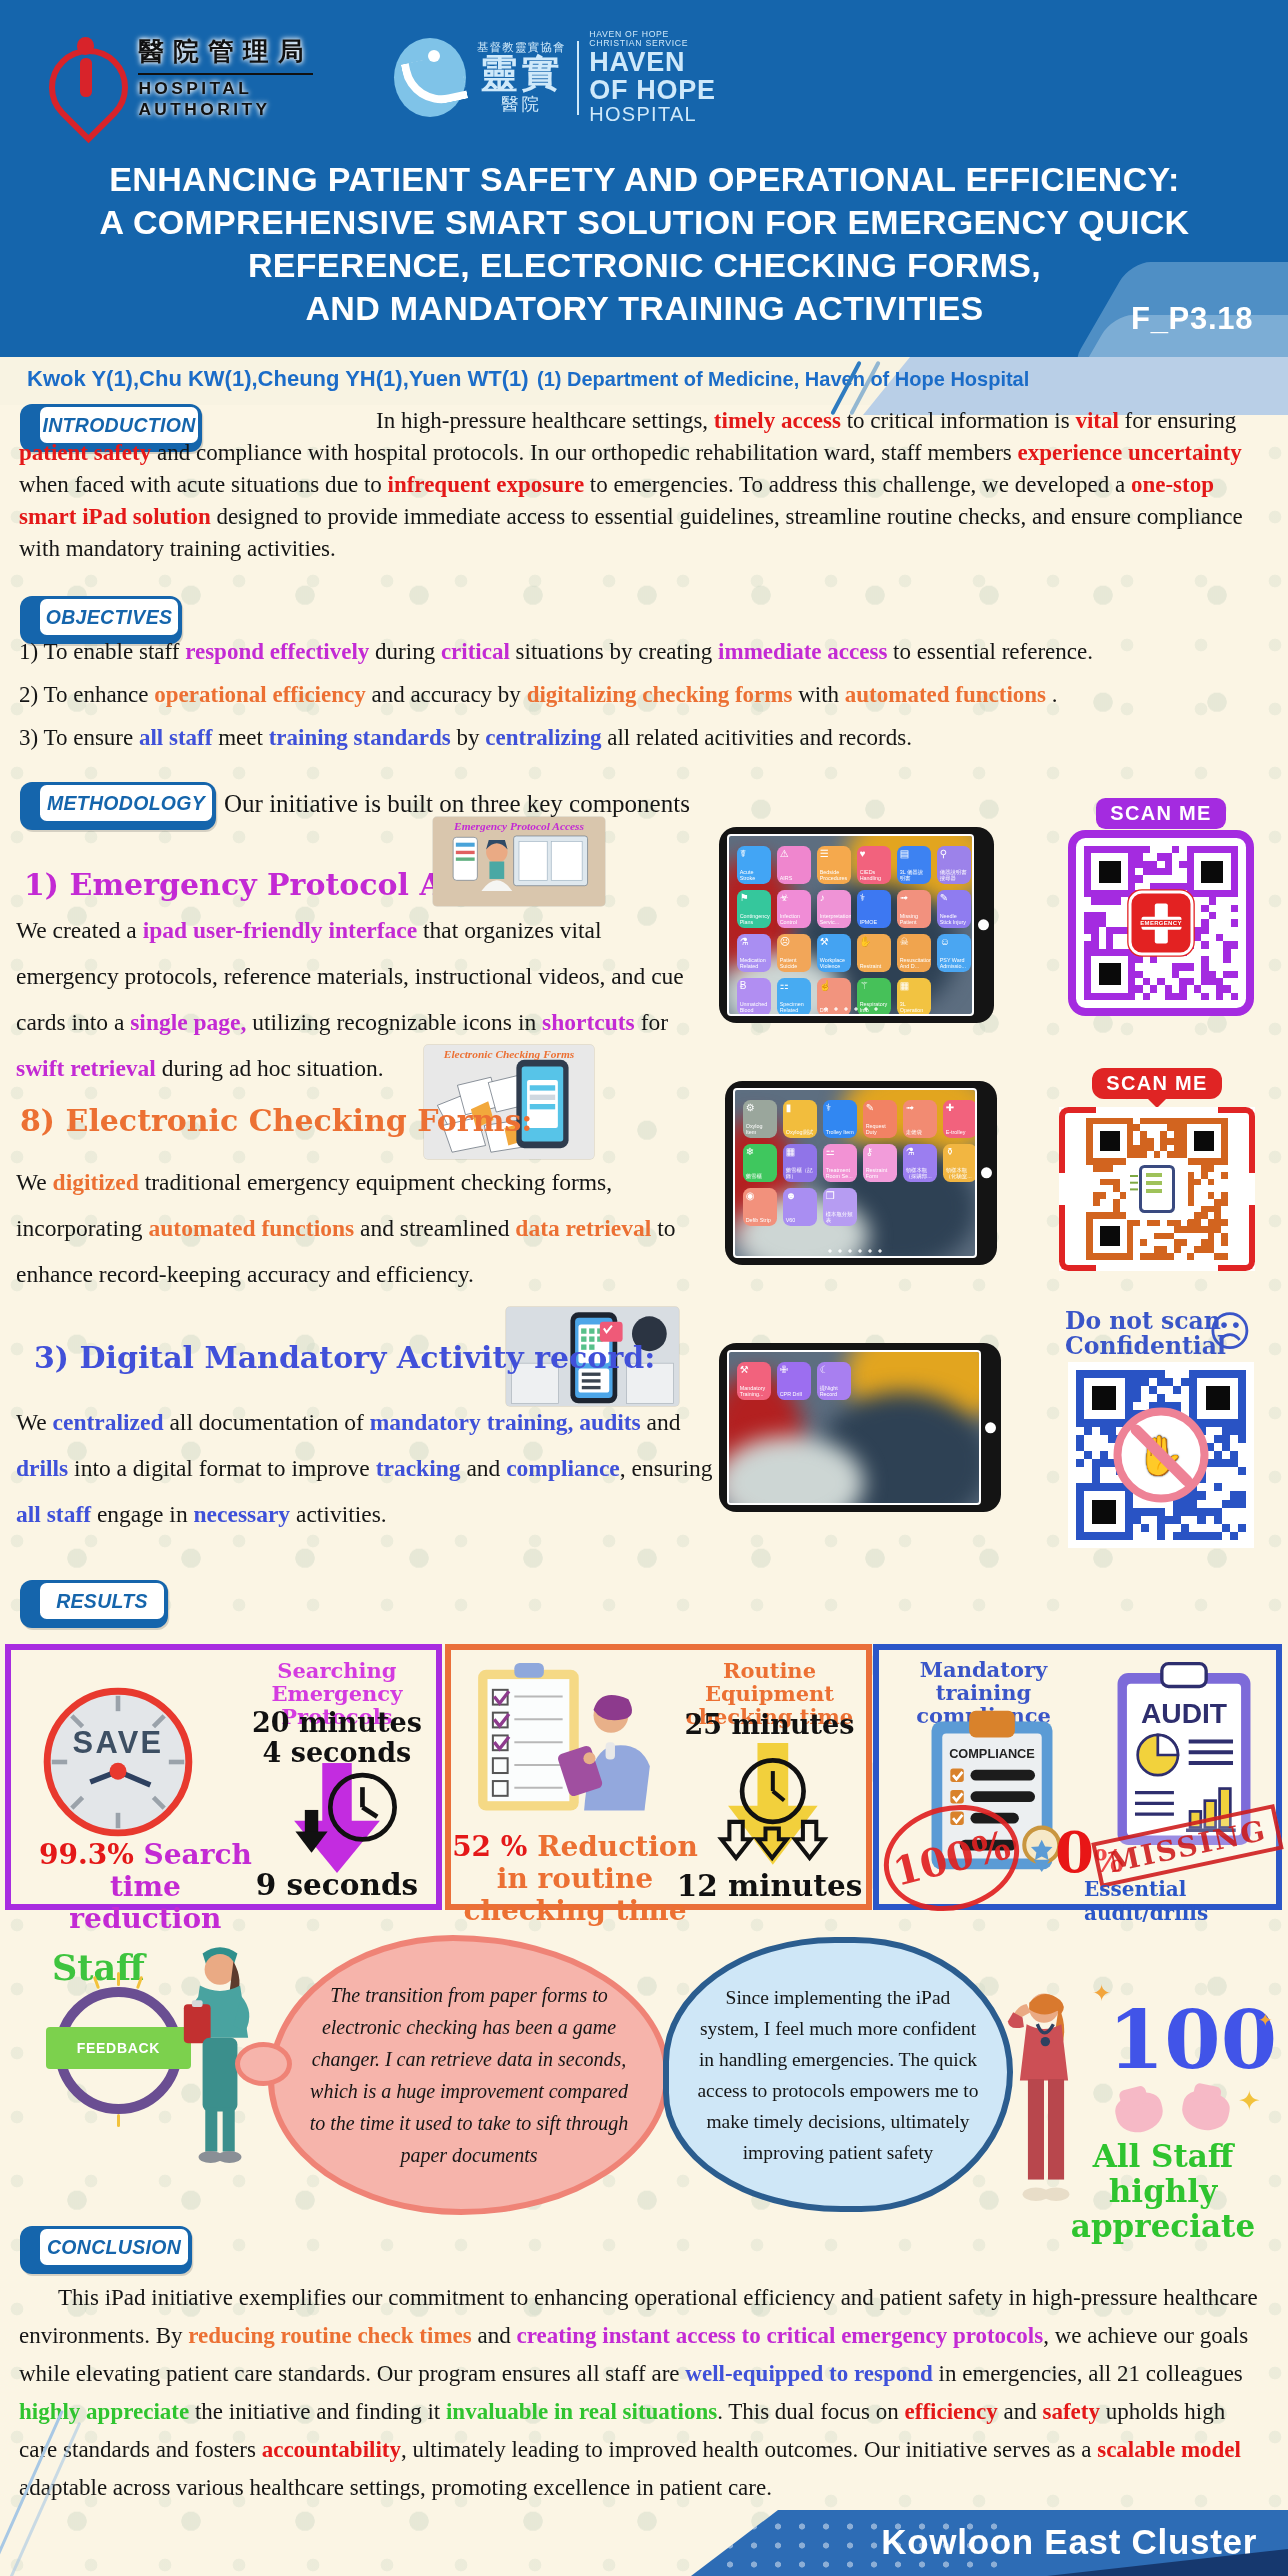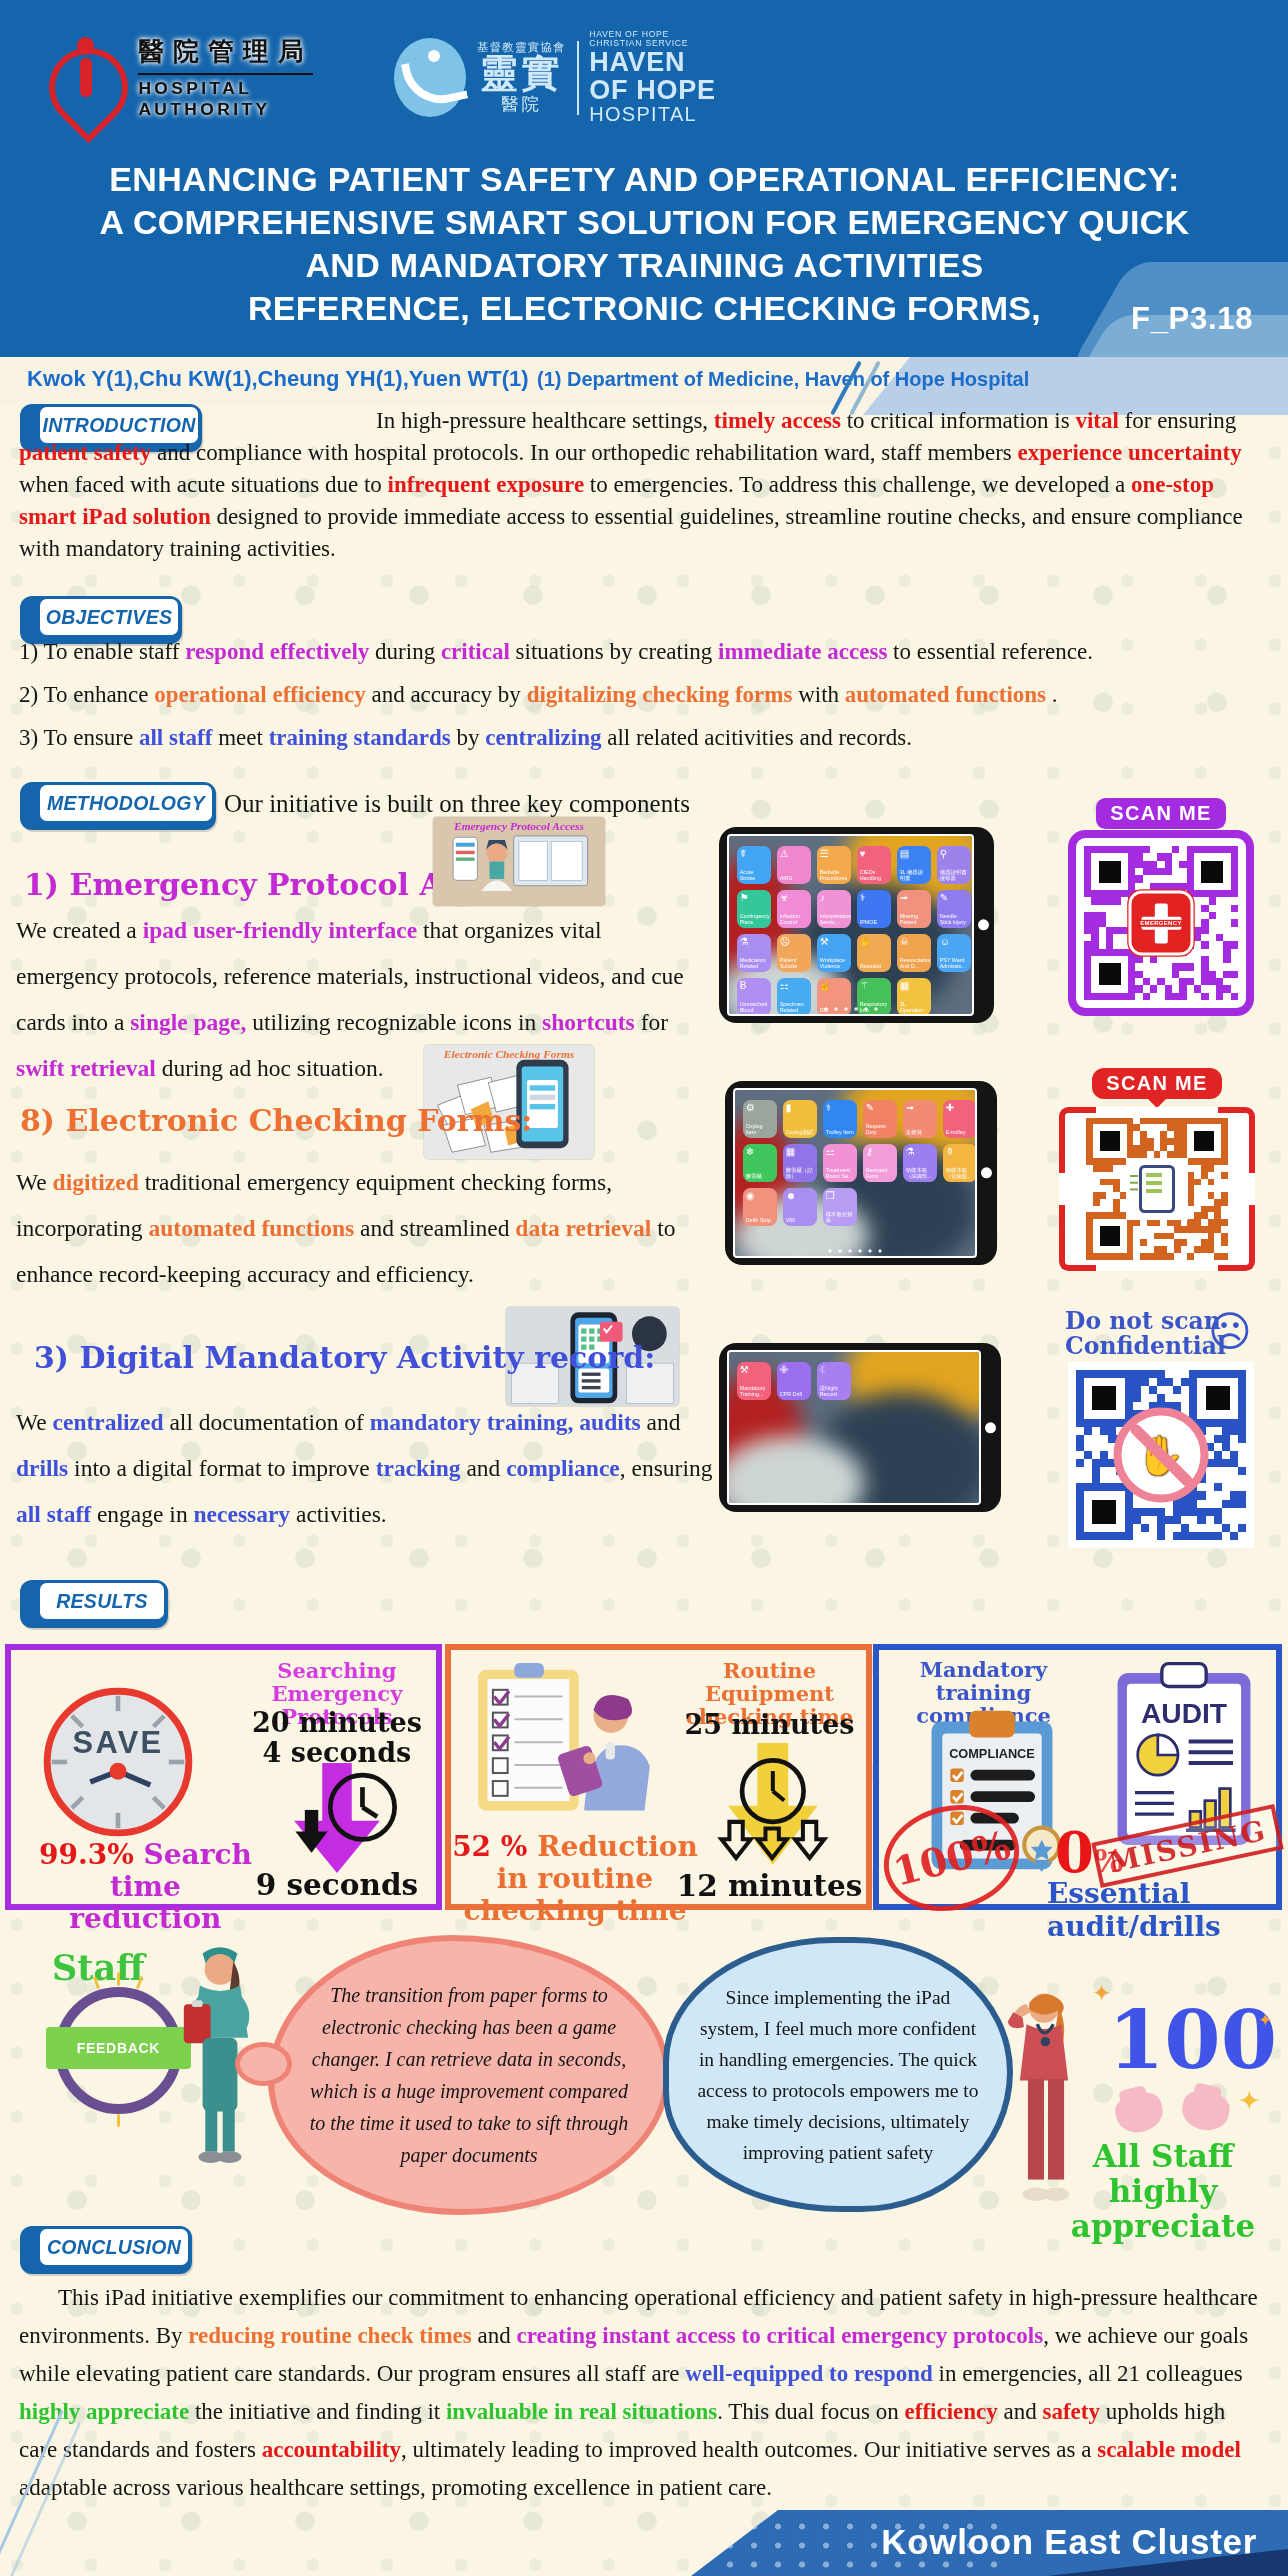--- a/index.html
+++ b/index.html
@@ -113,21 +113,21 @@
   .rb1{border:6px solid #a82ce0;}
   .rb2{border:6px solid #ea6f3a;}
   .rb3{border:6px solid #2b56c8;}
   .r-title{position:absolute;text-align:center;font-family:"DejaVu Serif",serif;font-weight:bold;font-size:21px;line-height:23px;white-space:pre-line;}
   .r-num{position:absolute;text-align:center;font-family:"DejaVu Serif",serif;font-weight:bold;color:#111;font-size:27px;line-height:29.5px;white-space:pre-line;}
   .r-stat{position:absolute;text-align:center;font-family:"DejaVu Serif",serif;font-weight:bold;font-size:28px;line-height:32px;}
   .stamp100{position:absolute;width:127px;height:94px;border:5.4px solid #e02222;border-radius:50%;transform:rotate(-14deg);display:flex;align-items:center;justify-content:center;color:#e02222;font-family:"DejaVu Serif",serif;font-weight:bold;font-size:39px;opacity:.92;}
   .zero{position:absolute;color:#e81616;font-family:"DejaVu Serif",serif;font-weight:bold;font-size:56px;}
   .zero small{font-size:31px;}
   .missing{position:absolute;border:4px solid #cf1f1f;color:#cf1f1f;font-family:"DejaVu Serif",serif;font-weight:bold;font-size:28px;letter-spacing:2px;padding:2.7px 9.4px;transform:rotate(-12deg);opacity:.9;background:rgba(255,255,255,.25);}
-  .r-cap{position:absolute;color:#2b56c8;font-family:"DejaVu Serif",serif;font-weight:bold;font-size:28px;}
+  .r-cap{position:absolute;color:#2b56c8;font-family:"DejaVu Serif",serif;font-weight:bold;font-size:20px;margin-left:37px;}
   
   .fb-staff{position:absolute;left:52px;top:1947px;color:#3ec43e;font-family:"DejaVu Serif",serif;font-weight:bold;font-size:35px;}
   .fb-badge{position:absolute;left:55px;top:1987px;width:127px;height:127px;}
   .fb-ring{position:absolute;inset:0;border:10.7px solid #6a4e92;border-radius:50%;}
   .fb-banner{position:absolute;left:-9.4px;right:-9.4px;top:40px;height:42px;background:#7cd14d;border-radius:4px;display:flex;align-items:center;justify-content:center;color:#fff;font-weight:bold;font-size:14px;letter-spacing:0.7px;}
   .spark{position:absolute;width:3.4px;height:13.4px;background:#f2c23c;border-radius:2px;}
   .bubble{position:absolute;box-sizing:border-box;display:flex;align-items:center;justify-content:center;text-align:center;font-family:"Liberation Serif",serif;color:#151515;}
   .bub-pink{background:#f6b4ab;border:6.7px solid #ef8376;border-radius:46% 54% 52% 48% / 52% 50% 50% 48%;font-style:italic;}
   .bub-blue{background:#cfe7f7;border:6px solid #2b5d8f;border-radius:52% 48% 46% 54% / 48% 52% 54% 46%;}
   .bub-tail-pink{position:absolute;width:47px;height:34px;background:#f6b4ab;border:5.4px solid #ef8376;border-radius:50%;}
@@ -179,22 +179,22 @@
 CHRISTIAN SERVICE</div>
           <div class="l1">HAVEN</div>
           <div class="l1">OF HOPE</div>
           <div class="l3">HOSPITAL</div>
         </div>
       </div>
     </div>
     <div class="title">
       <div>ENHANCING PATIENT SAFETY AND OPERATIONAL EFFICIENCY:</div>
       <div>A COMPREHENSIVE SMART SOLUTION FOR EMERGENCY QUICK</div>
+      <div>REFERENCE, ELECTRONIC CHECKING FORMS,</div>
       <div>AND MANDATORY TRAINING ACTIVITIES</div>
-      <div>REFERENCE, ELECTRONIC CHECKING FORMS,</div>
     </div>
     <div class="poster-code">F_P3.18</div>
   </div>
 
   <div class="authors-strip">
     <div class="authors-deco"></div>
     <div class="authors-line1">Kwok Y(1),Chu KW(1),Cheung YH(1),Yuen WT(1)</div>
     <div class="authors-line2">(1) Department of Medicine, Haven of Hope Hospital</div>
   </div>
   <div class="diag-blue" style="left:844px;top:358px;height:60px;transform:rotate(28deg);"></div>

